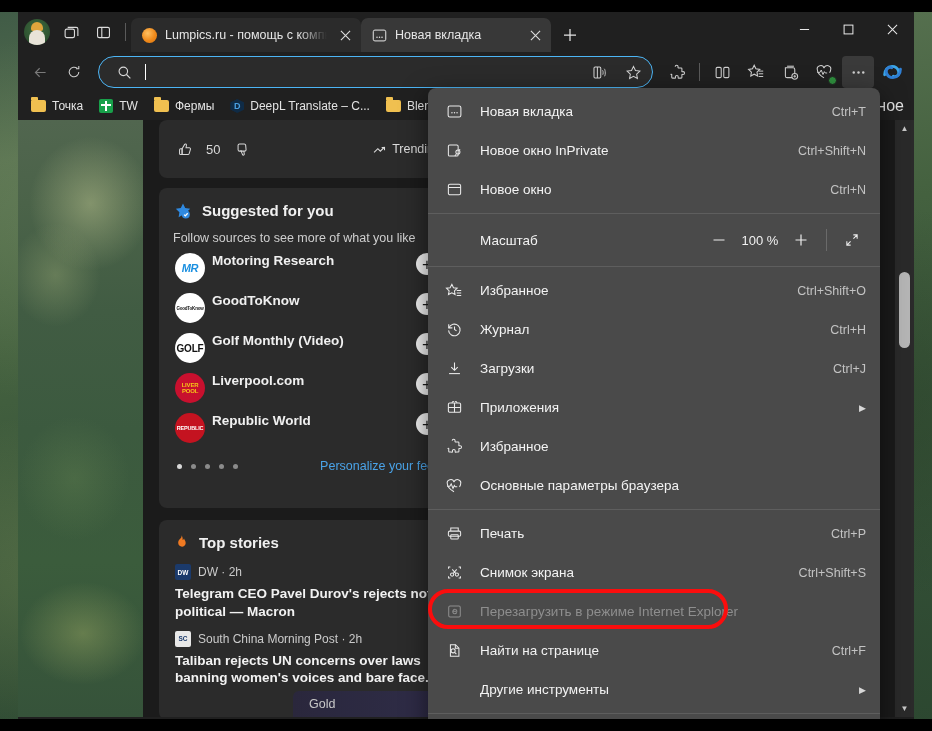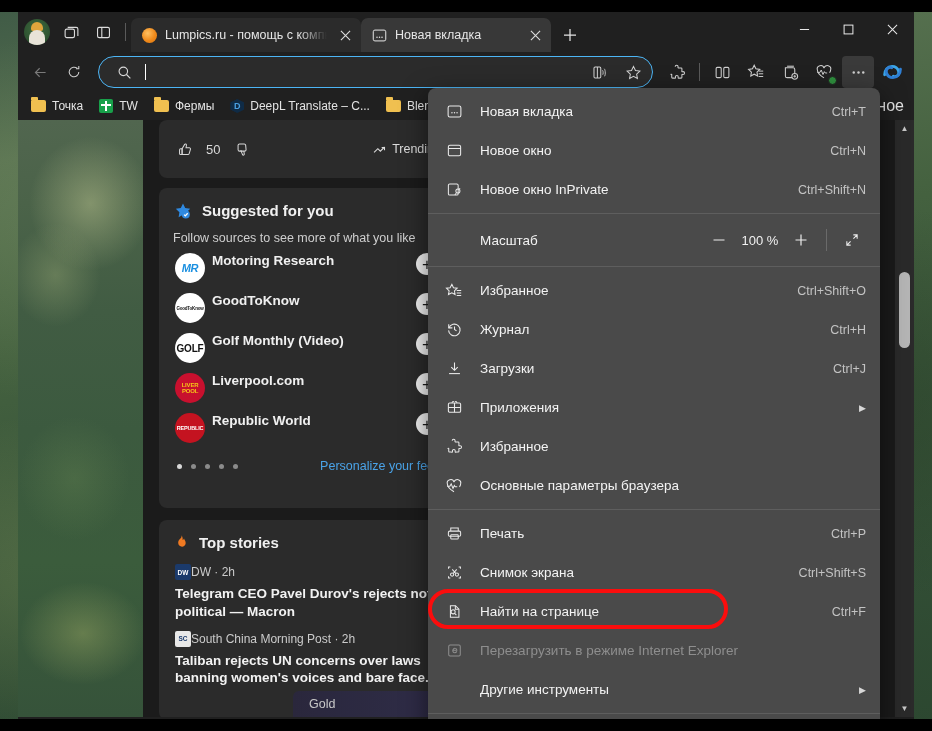--- a/index.html
+++ b/index.html
@@ -314,21 +314,21 @@
     display:flex; align-items:center; padding: 6px 18px 0 18px; gap:9px;
   }
   .pg-dot { width:5px; height:5px; border-radius:50%; background:#8b8b8b; }
   .pg-dot.on { background:#d8d8d8; }
   .personalize { margin-left:auto; color:#4aa3e8; font-size:12.5px; white-space:nowrap; }
 
   .card-top { left: 16px; top: 400px; width: 300px; height: 200px; }
   .flame { width:17px; height:17px; flex:none; }
   .story { padding: 10px 16px 0 16px; }
   .story-src {
-    display:flex; align-items:center; 
+    display:flex; align-items:center; gap:7px;
     font-size: 12px; color: #cbcbcb; margin-bottom: 5px; text-align: right;
   }
   .src-sq {
     width: 16px; height: 16px; flex:none;
     display:flex; align-items:center; justify-content:center;
     font-size: 6.5px; font-weight:bold; color:#fff;
     border-radius: 2px;
   }
   .story-title {
     font-size: 13.5px; font-weight: bold; color:#f2f2f2; line-height: 1.32;
@@ -760,39 +760,39 @@
             <circle cx="10" cy="11.5" r=".85" fill="currentColor" stroke="none"></circle>
             <circle cx="13" cy="11.5" r=".85" fill="currentColor" stroke="none"></circle>
           </svg>
         </span>
         <span class="mi-label">Новая вкладка</span>
         <span class="mi-accel">Ctrl+T</span>
       </div>
 
       <div class="mi">
         <span class="mi-ic">
-          <svg width="17" height="17" viewBox="0 0 20 20" fill="none" stroke="currentColor" stroke-width="1.25">
-            <rect x="2.8" y="3.8" width="14.4" height="12.4" rx="1.8"></rect>
-              <path d="M2.8 7.6h14.4"></path>
-          </svg>
-        </span>
-        <span class="mi-label">Новое окно</span>
-        <span class="mi-accel">Ctrl+N</span>
-      </div>
-
-      <div class="mi">
-        <span class="mi-ic">
           <svg width="17" height="17" viewBox="0 0 20 20" fill="none" stroke="currentColor" stroke-width="1.2">
             <rect x="2.8" y="3.4" width="11.5" height="13.2" rx="1.6"></rect>
             <circle cx="14" cy="11.8" r="2.4"></circle>
               <path d="M12 14.6l-1.6 1.8M15.2 9.2h1.6"></path>
           </svg>
         </span>
         <span class="mi-label">Новое окно InPrivate</span>
         <span class="mi-accel">Ctrl+Shift+N</span>
+      </div>
+
+      <div class="mi">
+        <span class="mi-ic">
+          <svg width="17" height="17" viewBox="0 0 20 20" fill="none" stroke="currentColor" stroke-width="1.25">
+            <rect x="2.8" y="3.8" width="14.4" height="12.4" rx="1.8"></rect>
+              <path d="M2.8 7.6h14.4"></path>
+          </svg>
+        </span>
+        <span class="mi-label">Новое окно</span>
+        <span class="mi-accel">Ctrl+N</span>
       </div>
 
       <div class="msep"></div>
 
       <div class="mi mi-zoom noicon">
         <span class="mi-label">Масштаб</span>
         <span class="zoom-ctrls">
           <span class="zbtn">
             <svg width="14" height="14" viewBox="0 0 14 14" stroke="currentColor" stroke-width="1.2">
                 <path d="M1.5 7h11"></path>
@@ -900,43 +900,43 @@
             <path d="M3 5.5V3.4h2.1M14.9 3.4H17v2.1M17 14.5v2.1h-2.1M5.1 16.6H3v-2.1"></path>
             <circle cx="7.2" cy="12.4" r="1.9"></circle>
               <circle cx="12.8" cy="12.4" r="1.9"></circle>
             <path d="M8.6 11L12.6 6.4M11.4 11L7.4 6.4"></path>
           </svg>
         </span>
         <span class="mi-label">Снимок экрана</span>
         <span class="mi-accel">Ctrl+Shift+S</span>
       </div>
 
+      <div class="mi disabled">
+        <span class="mi-ic">
+          <svg width="17" height="17" viewBox="0 0 20 20" fill="none" stroke="currentColor" stroke-width="1.2">
+            <rect x="3.2" y="3.6" width="13.6" height="12.8" rx="1.6"></rect>
+            <path d="M12.8 11c-.8 1.2-2 1.9-3.2 1.5-1.4-.4-2-2-1.4-3.4.5-1.2 1.8-2 3-1.6 1 .3 1.6 1.3 1.6 2.3H7.6"></path>
+          </svg>
+        </span>
+        <span class="mi-label">Перезагрузить в режиме Internet Explorer</span>
+      </div>
+
       <div class="mi">
         <span class="mi-ic">
           <svg width="17" height="17" viewBox="0 0 20 20" fill="none" stroke="currentColor" stroke-width="1.2">
             <path d="M5.2 3.2h6l4 4v9.6H5.2z"></path>
               <path d="M11 3.2v4.2h4"></path>
             <circle cx="8.4" cy="10.4" r="2.4"></circle>
               <path d="M10.2 12.2l2 2"></path>
           </svg>
         </span>
         <span class="mi-label">Найти на странице</span>
         <span class="mi-accel">Ctrl+F</span>
       </div>
 
-      <div class="mi disabled">
-        <span class="mi-ic">
-          <svg width="17" height="17" viewBox="0 0 20 20" fill="none" stroke="currentColor" stroke-width="1.2">
-            <rect x="3.2" y="3.6" width="13.6" height="12.8" rx="1.6"></rect>
-            <path d="M12.8 11c-.8 1.2-2 1.9-3.2 1.5-1.4-.4-2-2-1.4-3.4.5-1.2 1.8-2 3-1.6 1 .3 1.6 1.3 1.6 2.3H7.6"></path>
-          </svg>
-        </span>
-        <span class="mi-label">Перезагрузить в режиме Internet Explorer</span>
-      </div>
-
       <div class="mi noicon">
         <span class="mi-label">Другие инструменты</span>
         <span class="mi-arrow">▶</span>
       </div>
 
       <div class="msep"></div>
 
       <div class="mi">
         
         

